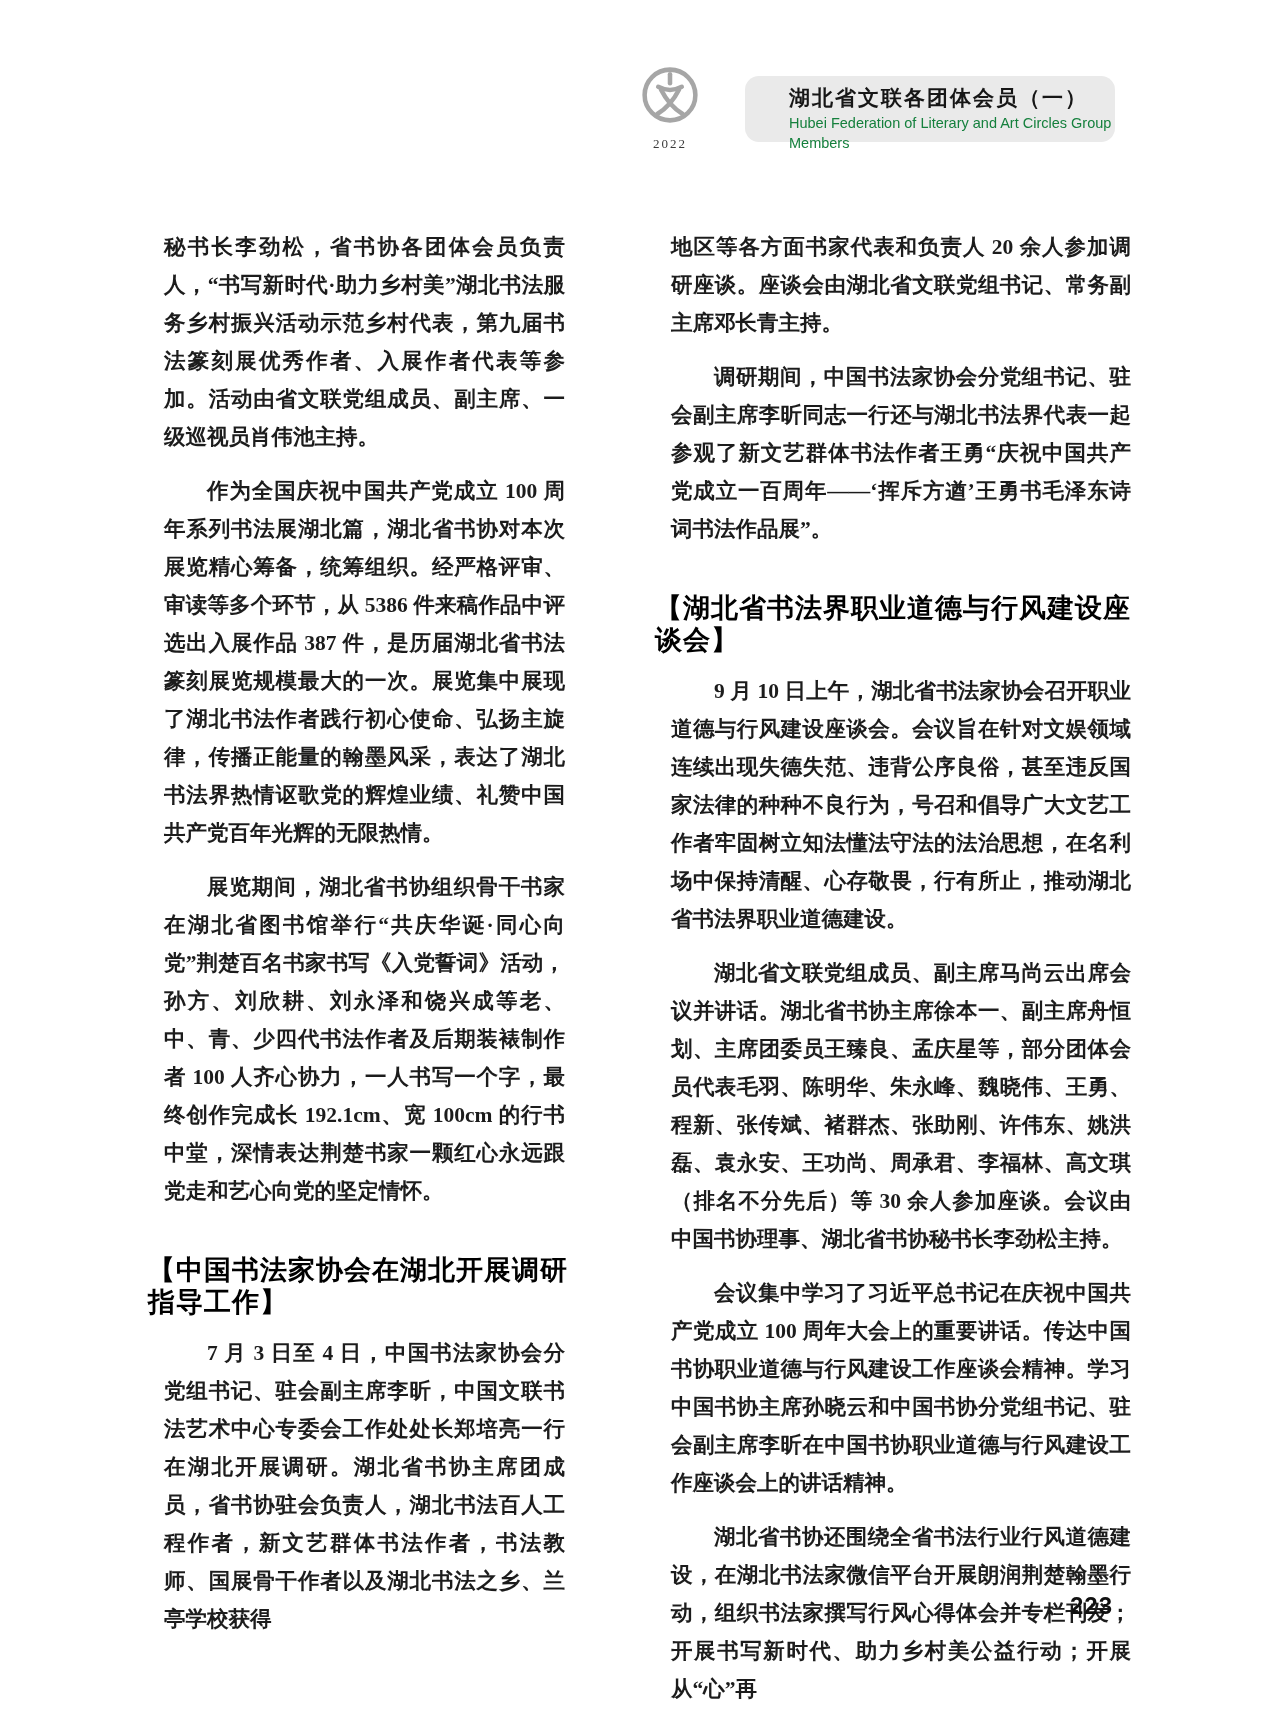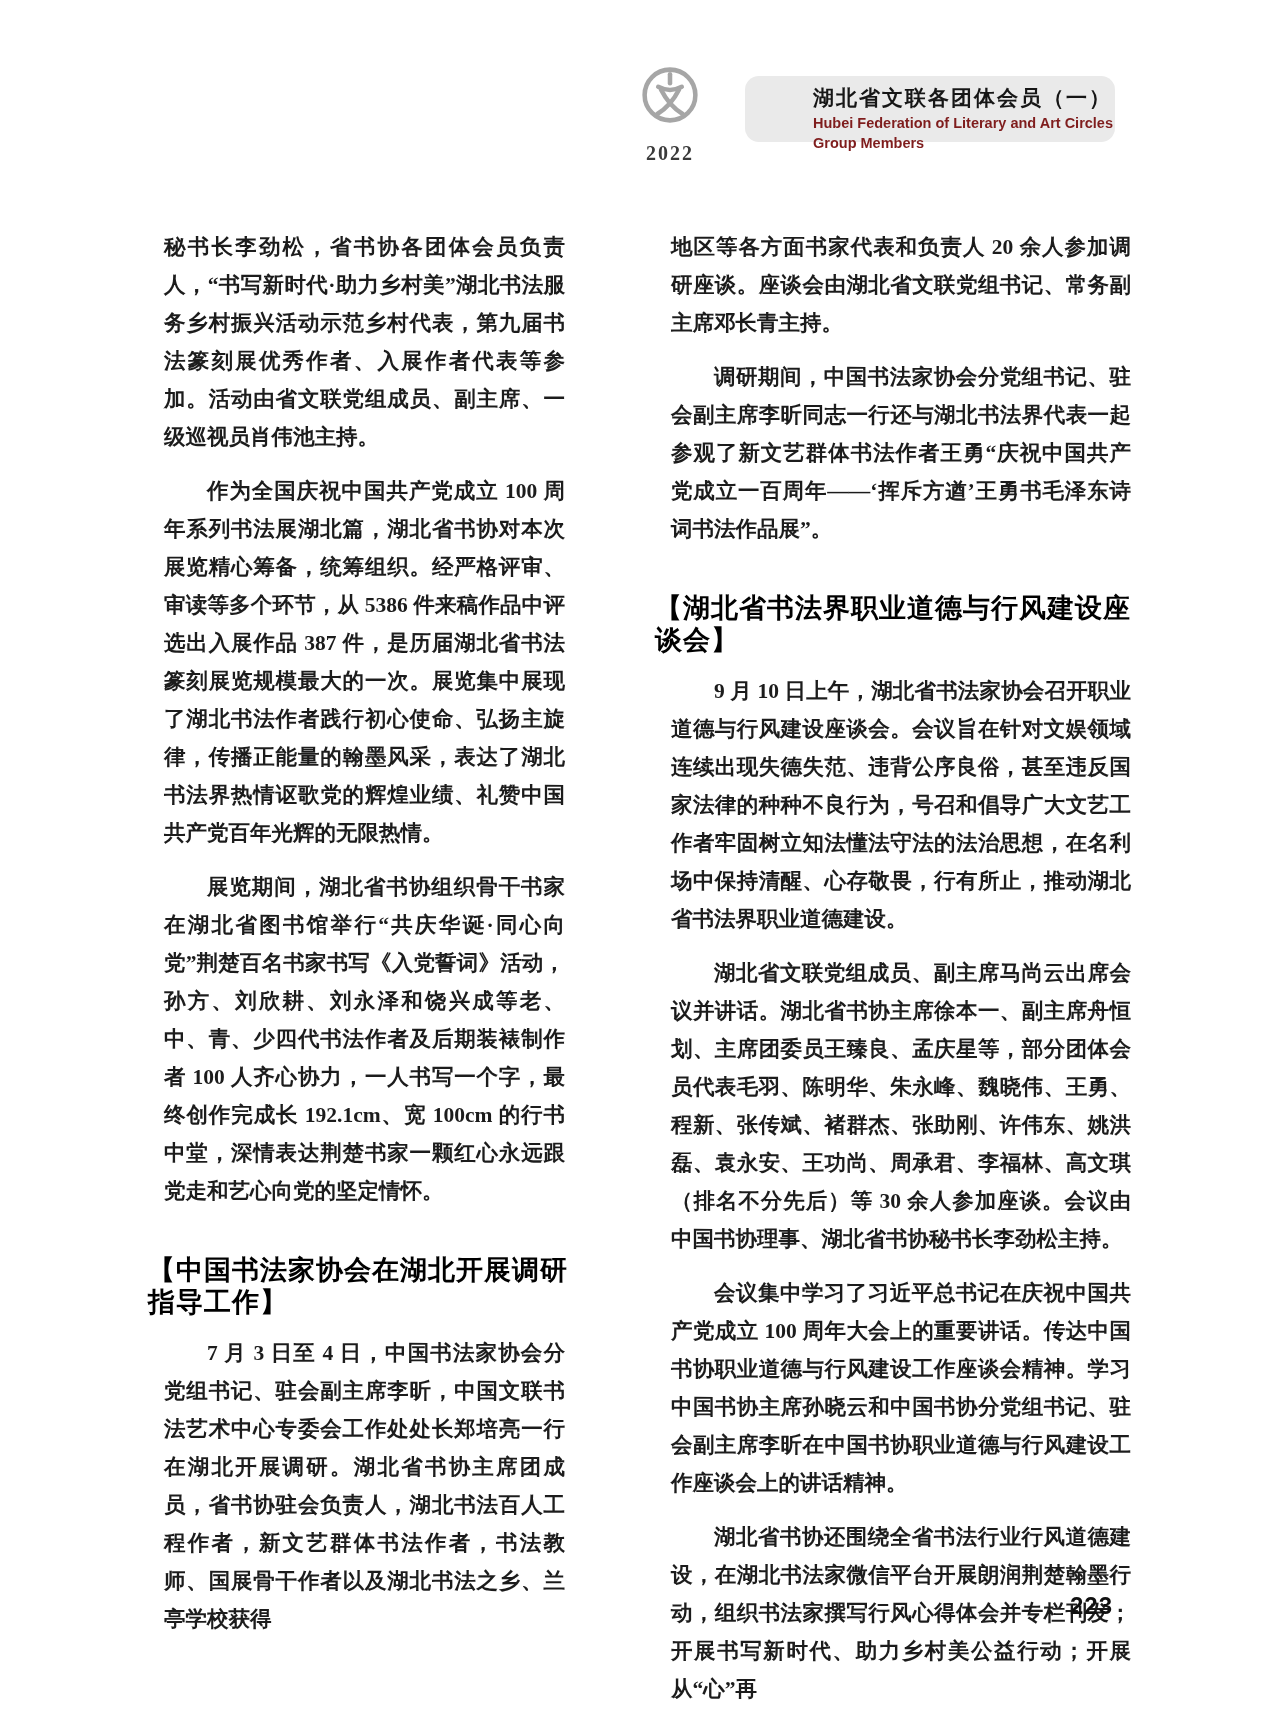--- a/index.html
+++ b/index.html
@@ -11,38 +11,38 @@
     color:#1c1c1c;
     overflow:hidden;
   }
   
   .logo-block{
     position:absolute;left:630px;top:66px;width:80px;
     text-align:center;
   }
   .logo-block svg{display:block;margin:0 auto;}
   .logo-year{
-    margin-top:18px;
-    font-size:20px;font-weight:bold;color:#3a3a3a;
+    margin-top:12px;
+    font-size:13px;font-weight:normal;color:#3a3a3a;
     letter-spacing:2px;
     font-family:"Liberation Serif", serif;
   }
   .banner{
     position:absolute;left:745px;top:76px;width:370px;height:66px;
     background:#eaeaea;border-radius:14px;
     box-sizing:border-box;
-    padding:8px 0 0 68px;
+    padding:8px 0 0 44px;
   }
   .banner-zh{
     font-size:21px;font-weight:bold;color:#161616;
     letter-spacing:2px;line-height:28px;
     font-family:"Liberation Sans", sans-serif;
   }
   .banner-en{
-    font-size:14.5px;font-weight:bold;color:#7f1d1d;
+    font-size:14.5px;font-weight:normal;color:#15803d;
     line-height:20px;margin-top:1px;
     font-family:"Liberation Sans", sans-serif;
   }
   
   .col{
     position:absolute;top:212px;
     font-size:21.5px;line-height:38px;
     text-align:justify;
     font-weight:600;
     color:#1c1c1c;

